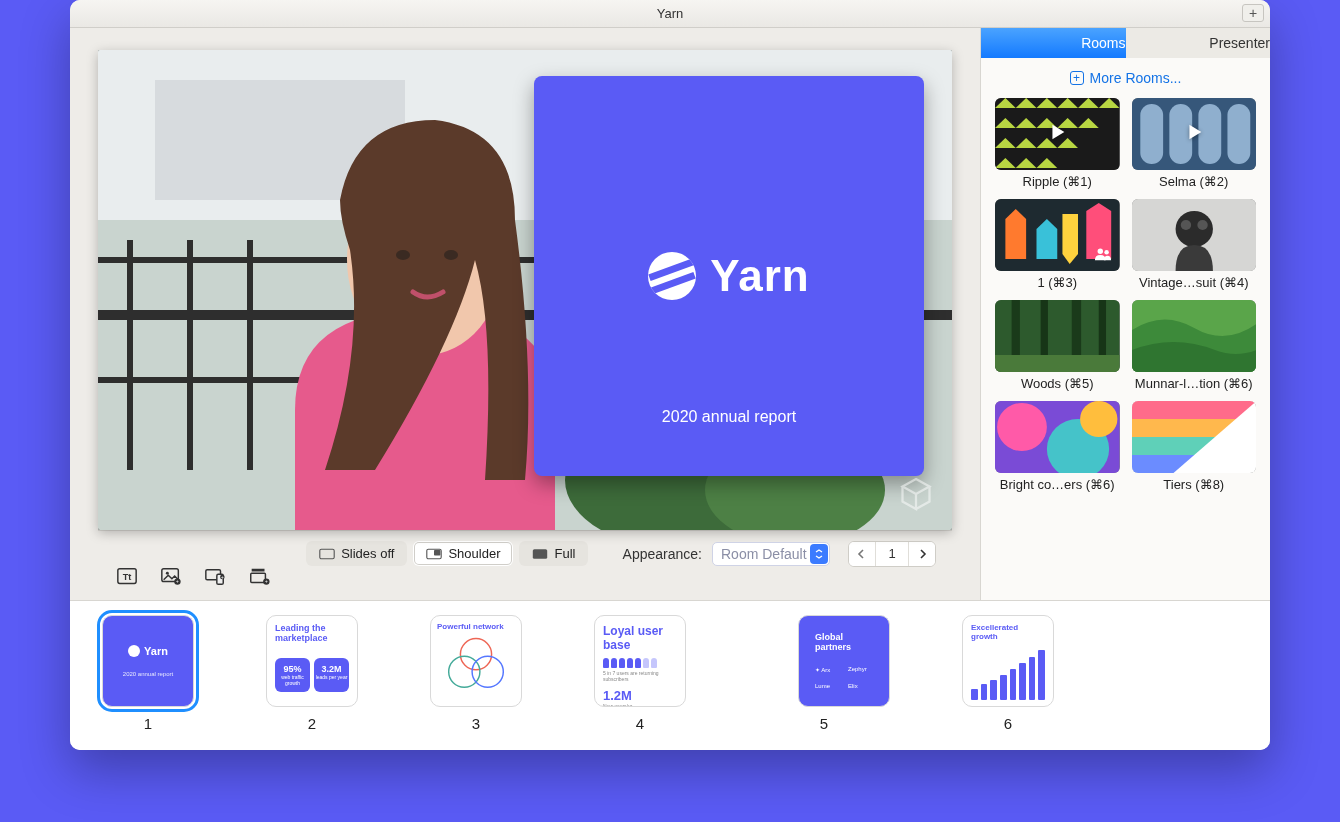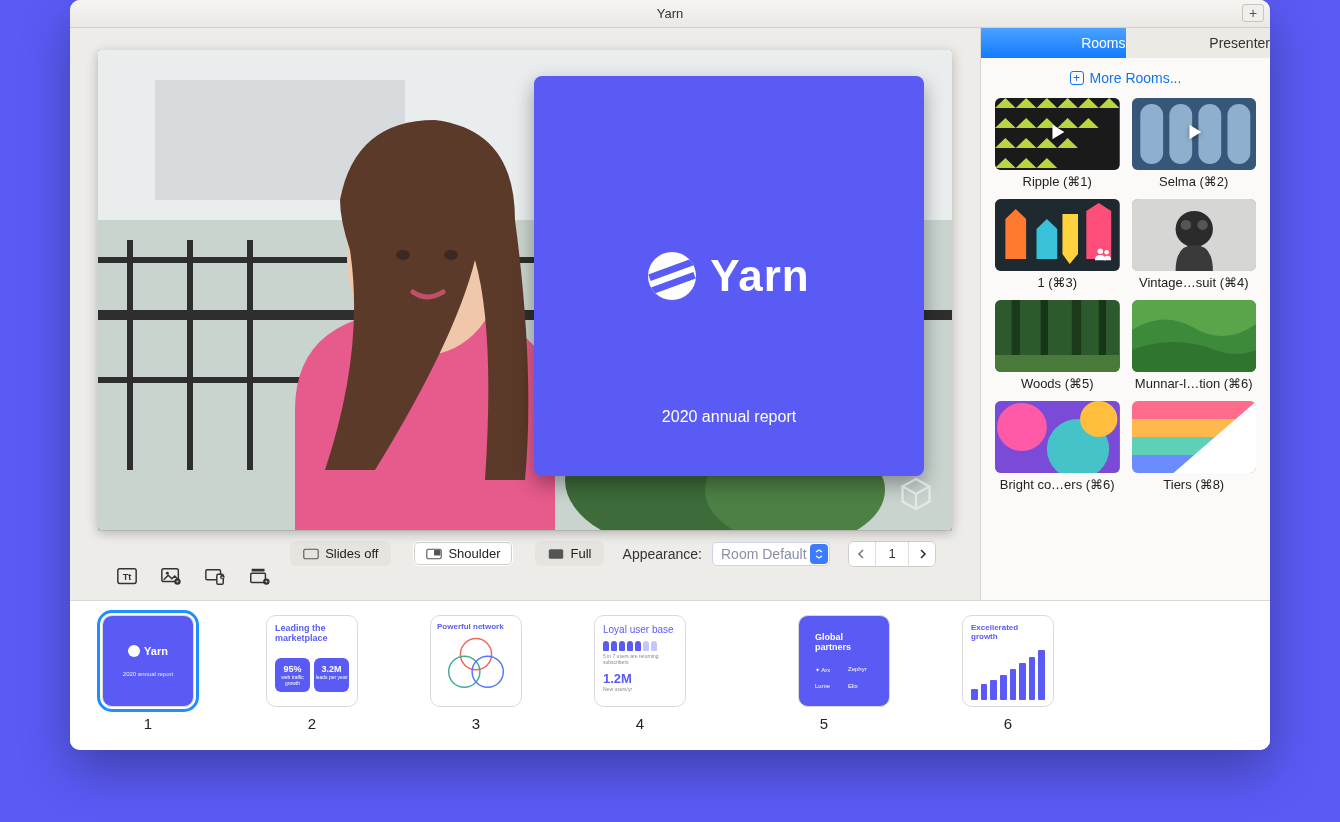--- a/index.html
+++ b/index.html
@@ -21,21 +21,21 @@
 .overlay-card .brand .logo::before { top:14px; transform:rotate(-20deg);}
 .overlay-card .brand .logo::after { top:28px; transform:rotate(-20deg);}
 .overlay-card .brand-name { font-size:44px; font-weight:600; letter-spacing:1px;}
 .overlay-card .subtitle { position:absolute; bottom:50px; font-size:16px; font-weight:400;}
 .stage .corner-ico { position:absolute; right:18px; bottom:18px; width:36px; height:36px; opacity:.5;}
 .stage .corner-ico svg{width:100%;height:100%;}
 
 .toolbar { height:46px; display:flex; align-items:center; padding:0 16px; gap:18px; border-top:1px solid #d8d6d1;}
 .tool-ico { width:26px; height:22px; display:flex; align-items:center; justify-content:center; cursor:pointer; color:#333;margin-top:46px;}
 .tool-ico svg{width:24px;height:22px;}
-.seg { margin-left:auto; display:flex; background:transparent; gap:22px;align-items:center;}
+.seg { margin-left:auto; display:flex; background:transparent; gap:6px;align-items:center;}
 .seg button { border:1px solid transparent; background:#e6e4df; padding:4px 12px; border-radius:6px; font-size:13px; display:flex; align-items:center; gap:6px; color:#222; cursor:pointer;}
 .seg button.active{ background:#fff; box-shadow:inset 0 0 0 1px #d0cec9;}
 .seg .sico{width:16px;height:12px;}
 .appearance { margin-left:auto; display:flex; align-items:center; gap:10px; font-size:14px; color:#333;}
 .appearance select { border:1px solid #cfd3e6; border-radius:5px; padding:3px 22px 3px 8px; font-size:14px; color:#8b8fa6; background:#fff; appearance:none;}
 .sel-wrap{position:relative;}
 .sel-wrap .chev{position:absolute; right:2px; top:2px; width:18px; height:20px; background:#3b7bff; border-radius:4px; display:flex;align-items:center;justify-content:center;}
 .sel-wrap .chev svg{width:10px;height:10px;}
 .pager { display:flex; align-items:center; gap:0; border:1px solid #cfcdc7; border-radius:6px; overflow:hidden; background:#fff; margin-left:8px;}
 .pager button{width:26px;height:24px;background:#fff;border:none;cursor:pointer;display:flex;align-items:center;justify-content:center;color:#666;}
@@ -68,21 +68,21 @@
 .t1 .st{font-size:6px;margin-top:14px;opacity:.85;}
 .t2{padding:8px;}
 .t2 .h{color:#5a5bf5;font-size:9px;font-weight:600;line-height:1.1;}
 .t2 .row{display:flex;gap:4px;margin-top:14px;}
 .t2 .c{flex:1;background:#5a5bf5;color:#fff;font-size:9px;font-weight:700;text-align:center;padding:6px 0;border-radius:6px;}
 .t2 .c small{display:block;font-size:5px;font-weight:400;}
 .t3{padding:6px;}
 .t3 .h{color:#5a5bf5;font-size:8px;font-weight:600;}
 .t3 svg{width:100%;height:62px;}
 .t4{padding:8px;}
-.t4 .h{color:#5a5bf5;font-size:10px;font-weight:400;}
+.t4 .h{color:#5a5bf5;font-size:12px;font-weight:700;}
 .t4 .ppl{display:flex;gap:2px;margin:6px 0 2px;}
 .t4 .ppl i{width:6px;height:10px;background:#5a5bf5;border-radius:3px 3px 1px 1px;display:block;}
 .t4 .ppl i.o{opacity:.35;}
 .t4 .hl{font-size:5px;color:#888;}
 .t4 .big{color:#5a5bf5;font-size:13px;font-weight:700;margin-top:6px;}
 .t5{background:#5a5bf5 !important;padding:16px;color:#fff;margin-left:40px;}
 .t5 .h{font-size:9px;font-weight:600;}
 .t5 .g{display:grid;grid-template-columns:1fr 1fr;gap:10px 8px;margin-top:14px;font-size:6px;}
 .t6{padding:8px;}
 .t6 .h{color:#5a5bf5;font-size:8px;font-weight:600;line-height:1.1;}

